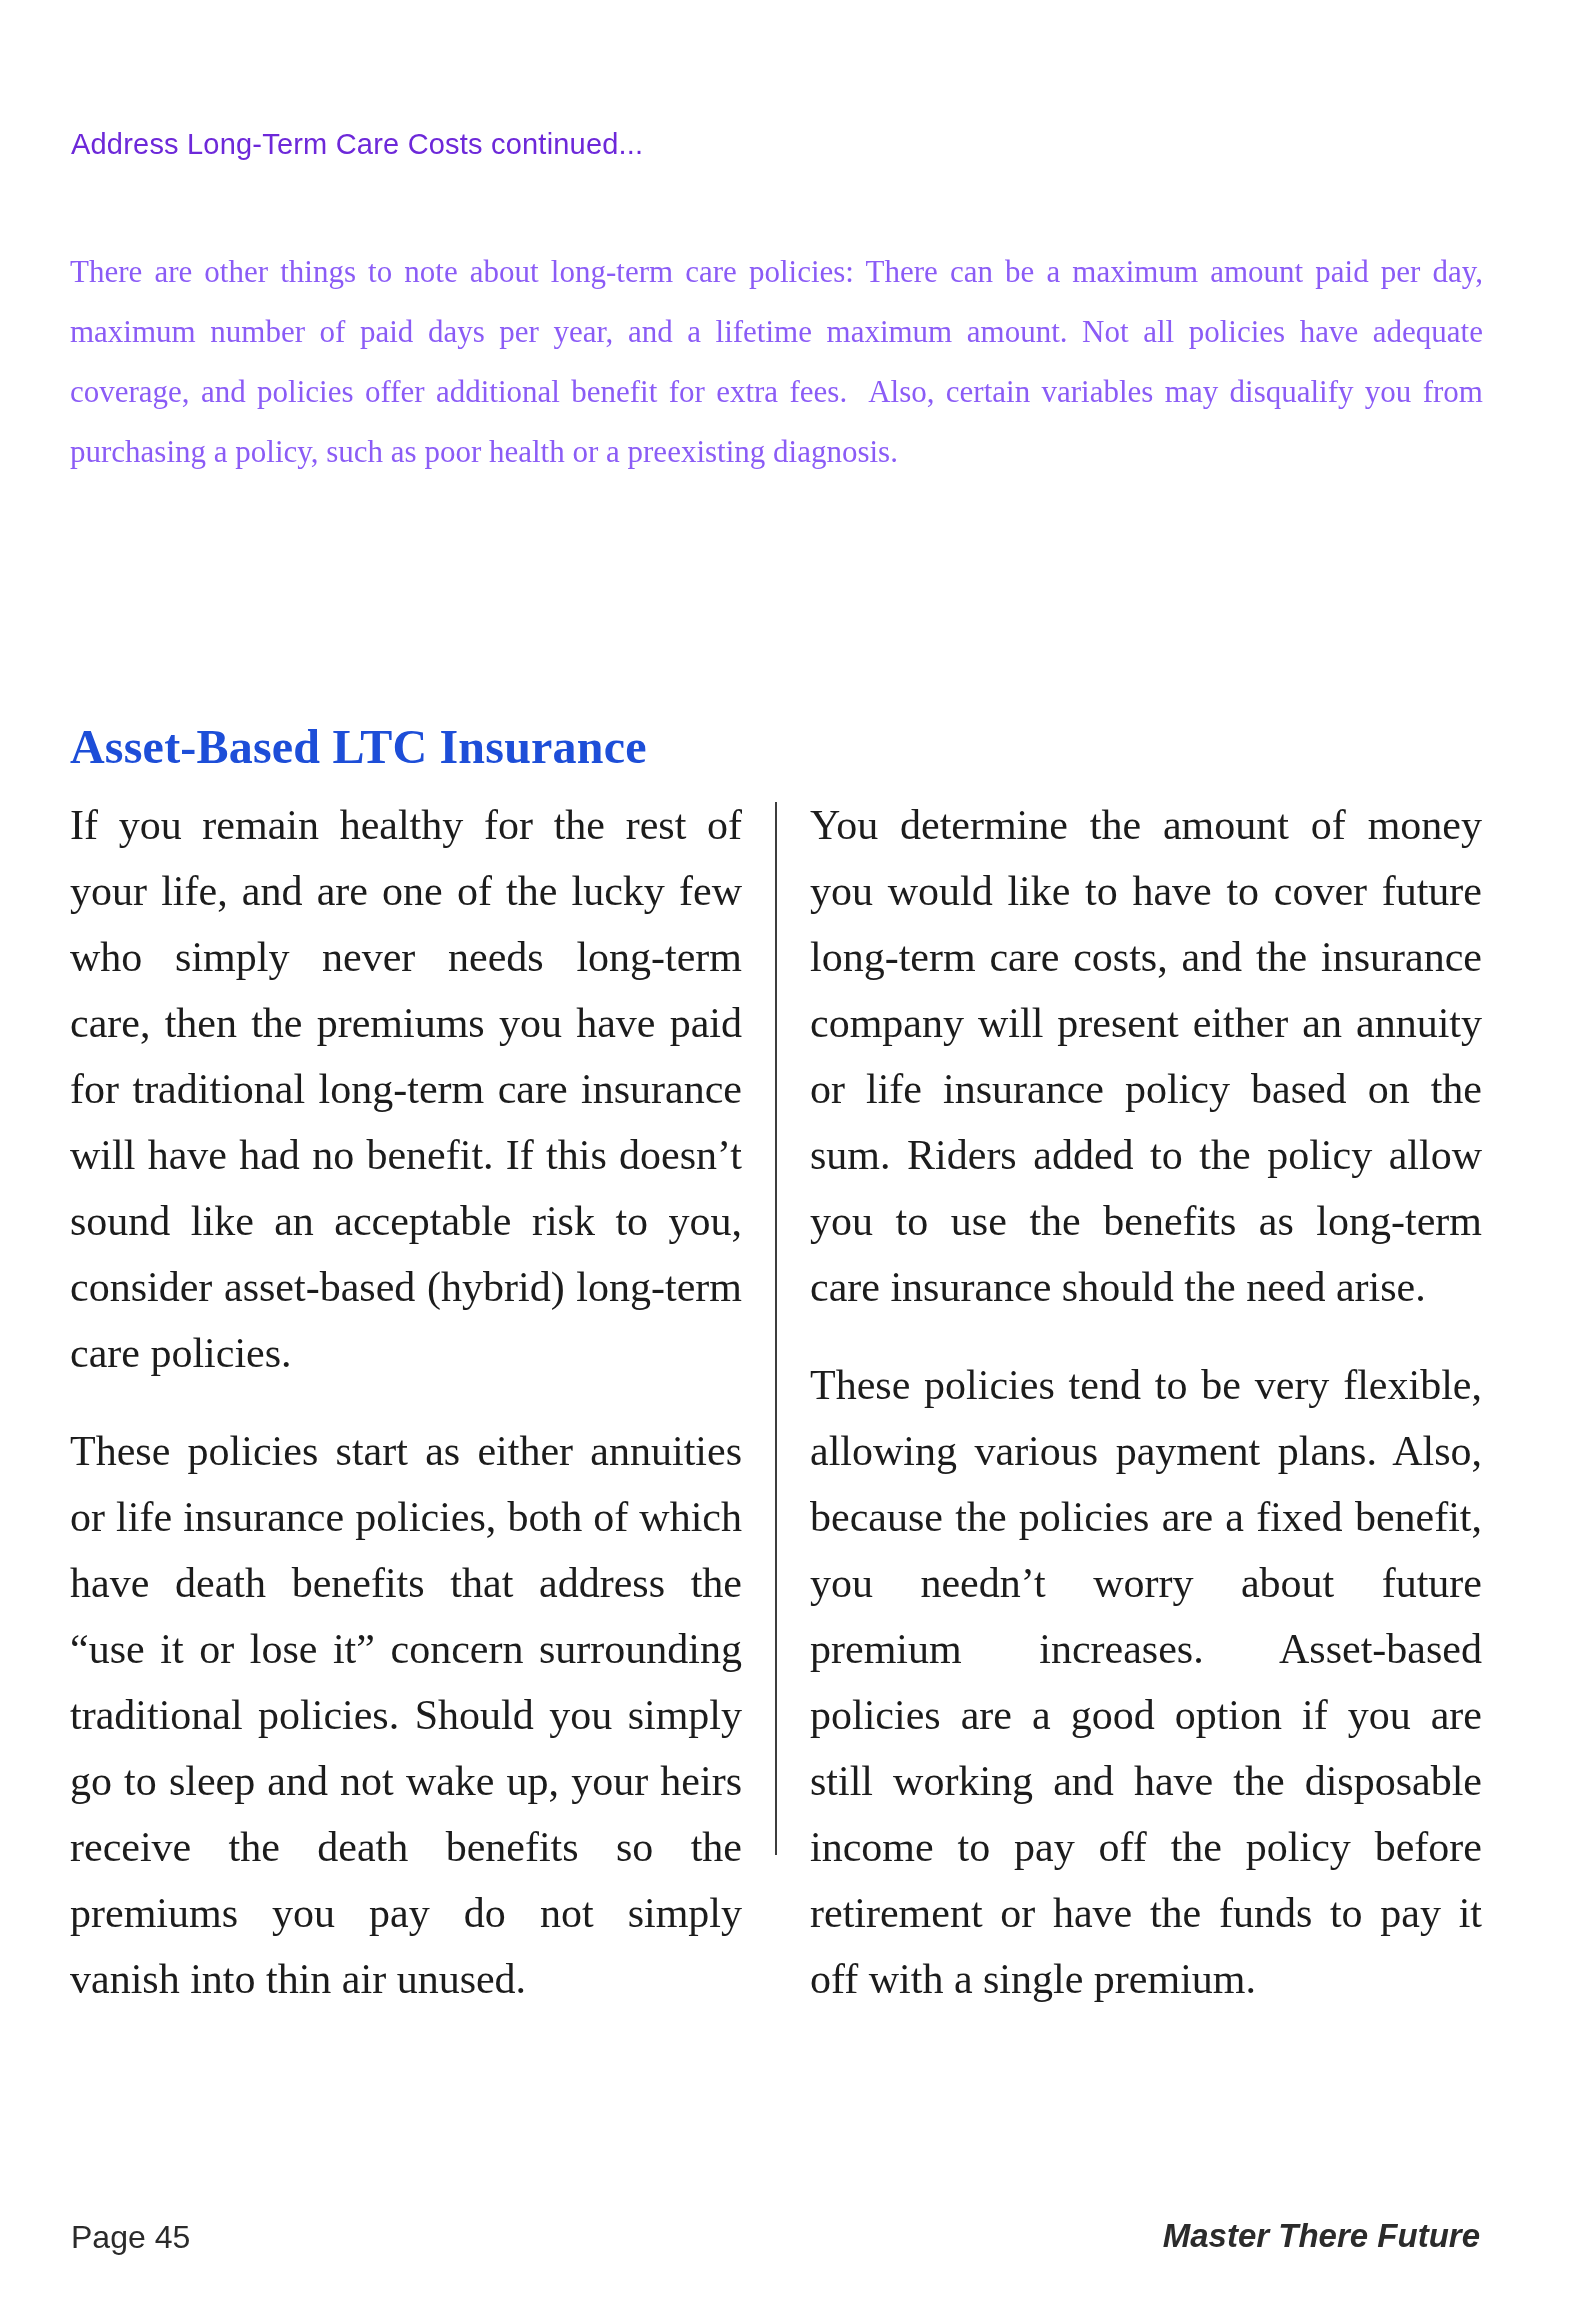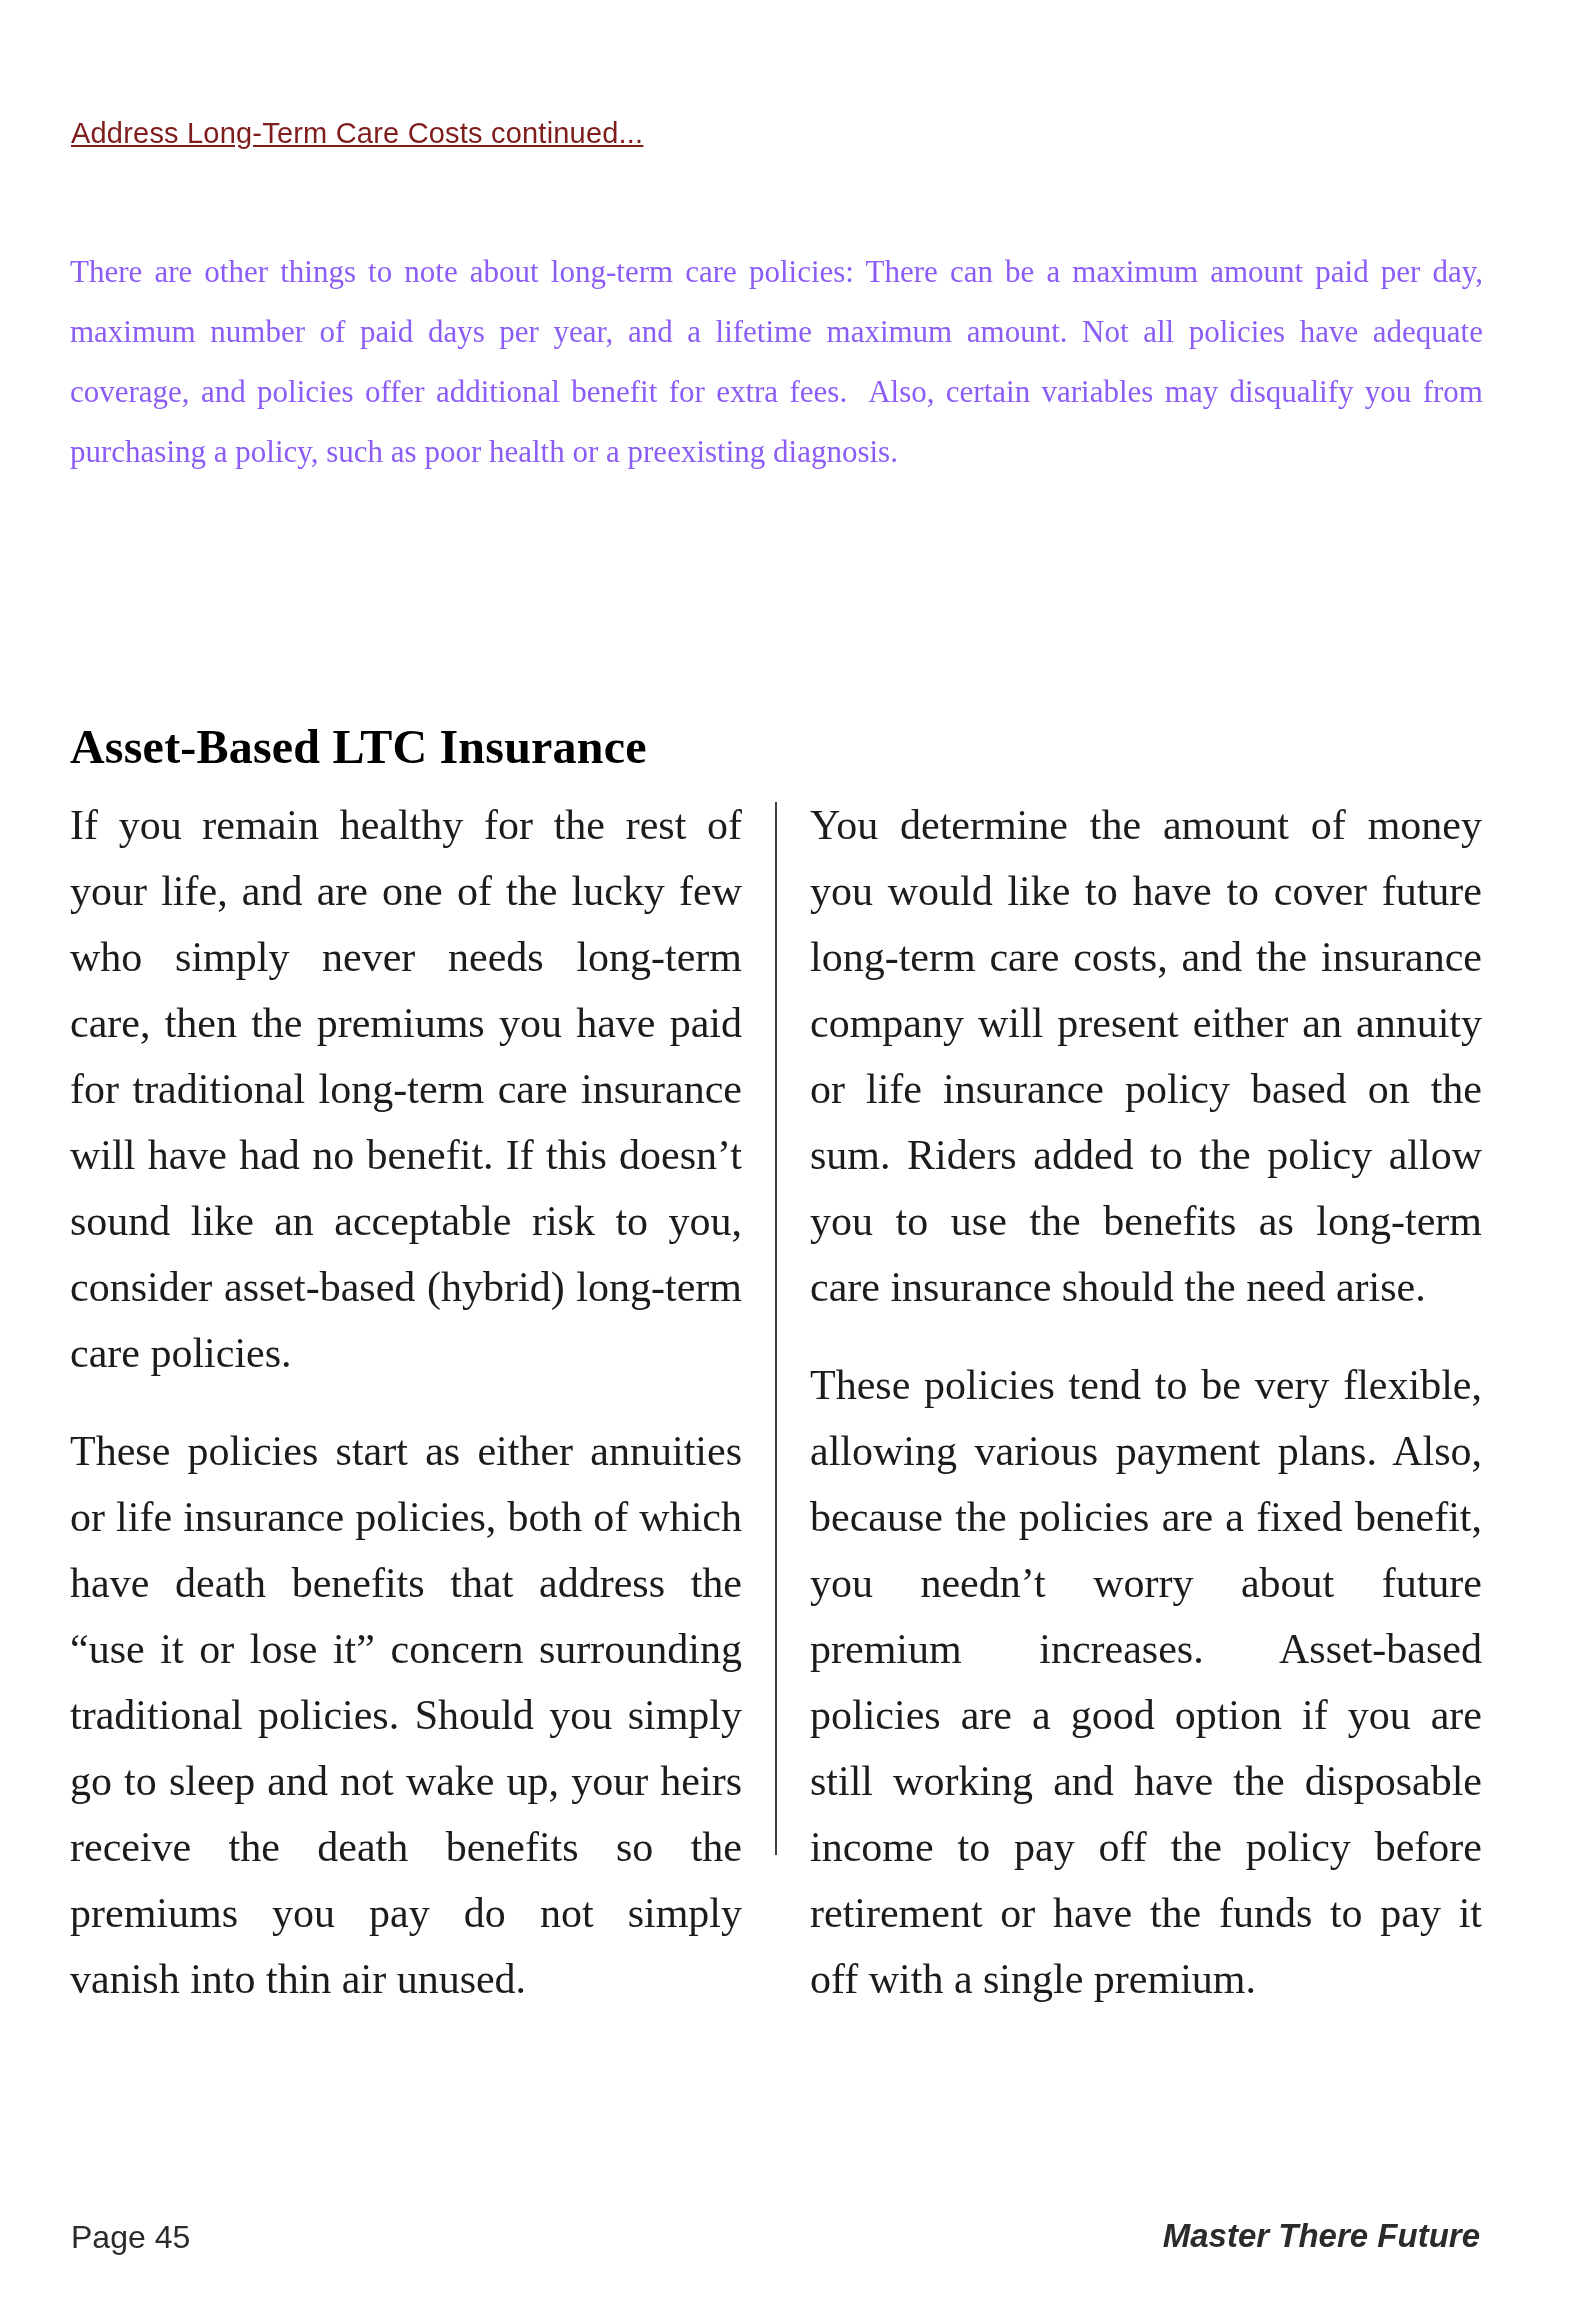--- a/index.html
+++ b/index.html
@@ -8,46 +8,45 @@
     height: 2317px;
     background: #ffffff;
     position: relative;
     font-family: "Liberation Serif", serif;
     color: #1c1c1c;
     overflow: hidden;
   }
   .page-header {
     position: absolute;
     left: 71px;
-    top: 115px;
+    top: 126px;
     font-family: "Liberation Sans", sans-serif;
     font-size: 29px;
     line-height: 36px;
-    color: #7f1d1d;
+    color: #6d28d9;
     letter-spacing: 0.2px;
-    text-decoration: underline;
   }
   .intro {
     position: absolute;
     left: 70px;
     top: 242px;
     width: 1413px;
     font-size: 31px;
     line-height: 60px;
     text-align: justify;
     color: #8b5cf6;
   }
   .section-heading {
     position: absolute;
     left: 70px;
     top: 685px;
     font-size: 48px;
     line-height: 60px;
     font-weight: bold;
-    color: #000000;
+    color: #1d4ed8;
     letter-spacing: 0.2px;
   }
   .columns {
     position: absolute;
     left: 70px;
     top: 792px;
     width: 1413px;
     display: flex;
     align-items: flex-start;
   }

